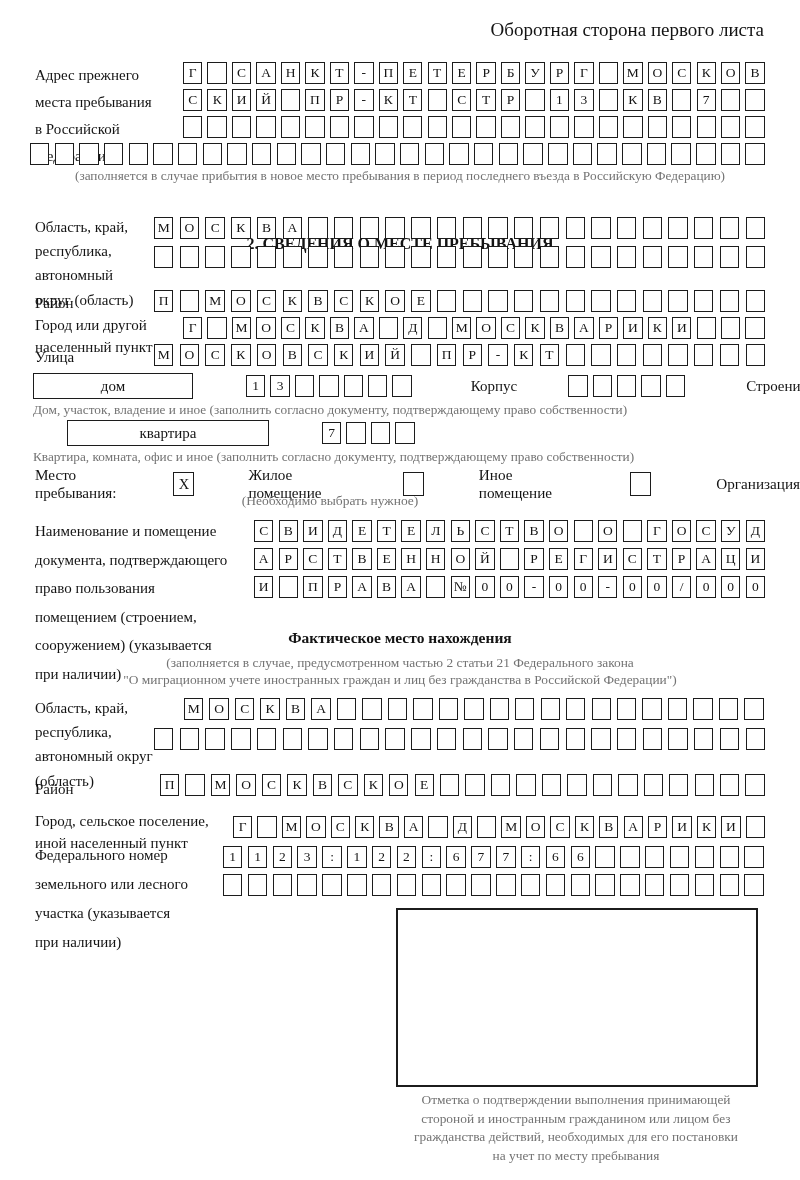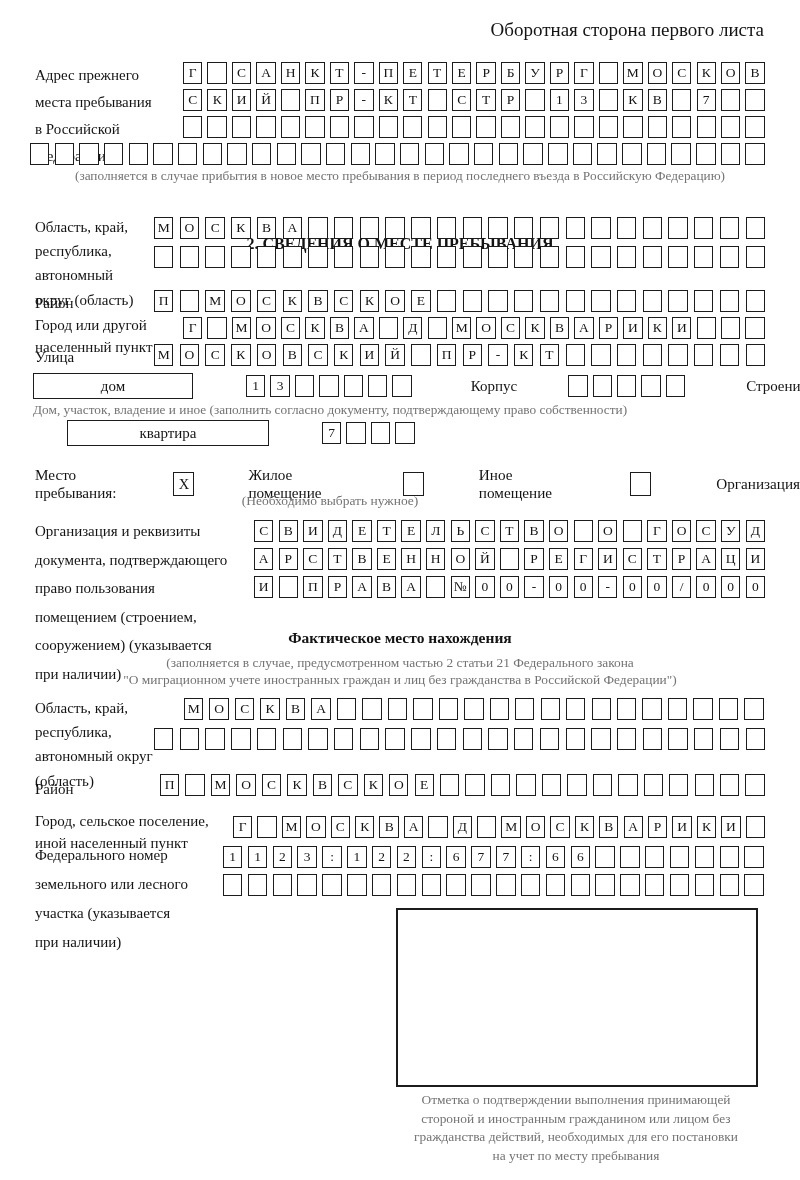--- a/index.html
+++ b/index.html
@@ -327,34 +327,35 @@
 
   <div class="inline-row" style="left:33px;top:420px;padding-left:34px;">
     <div class="widebox" style="width:202px;">квартира</div>
     <div class="cellgroup" style="margin-left:8px;">
         <div class="cell">7</div>
         <div class="cell"></div>
         <div class="cell"></div>
         <div class="cell"></div>
       </div>
   </div>
+  <div class="abs note" style="left:33px;top:449px;">Квартира, комната, офис и иное (заполнить согласно документу, подтверждающему право собственности)</div>
 
   <div class="inline-row" style="left:35px;top:466px;font-size:15.2px;">
     <span>Место пребывания:</span>
     <span class="chk" style="margin-left:6px;">X</span>
     <span style="margin-left:9px;">Жилое помещение</span>
     <span class="chk" style="margin-left:26px;"></span>
     <span style="margin-left:10px;">Иное помещение</span>
     <span class="chk" style="margin-left:30px;"></span>
     <span style="margin-left:20px;">Организация</span>
   </div>
   <div class="abs note" style="left:150px;top:493px;width:360px;text-align:center;font-size:13.5px;">(Необходимо выбрать нужное)</div>
 
   <div class="abs lbl" style="left:35px;top:517px;line-height:28.5px;">
-      <div>Организация и реквизиты</div>
+      <div>Наименование и помещение</div>
       <div>документа, подтверждающего</div>
       <div>право пользования</div>
       <div>помещением (строением,</div>
       <div>сооружением) (указывается</div>
       <div>при наличии)</div>
     </div>
   <div class="cr" style="left:254px;top:520px;width:511px;">
       <div class="cell">С</div>
       <div class="cell">В</div>
       <div class="cell">И</div>

